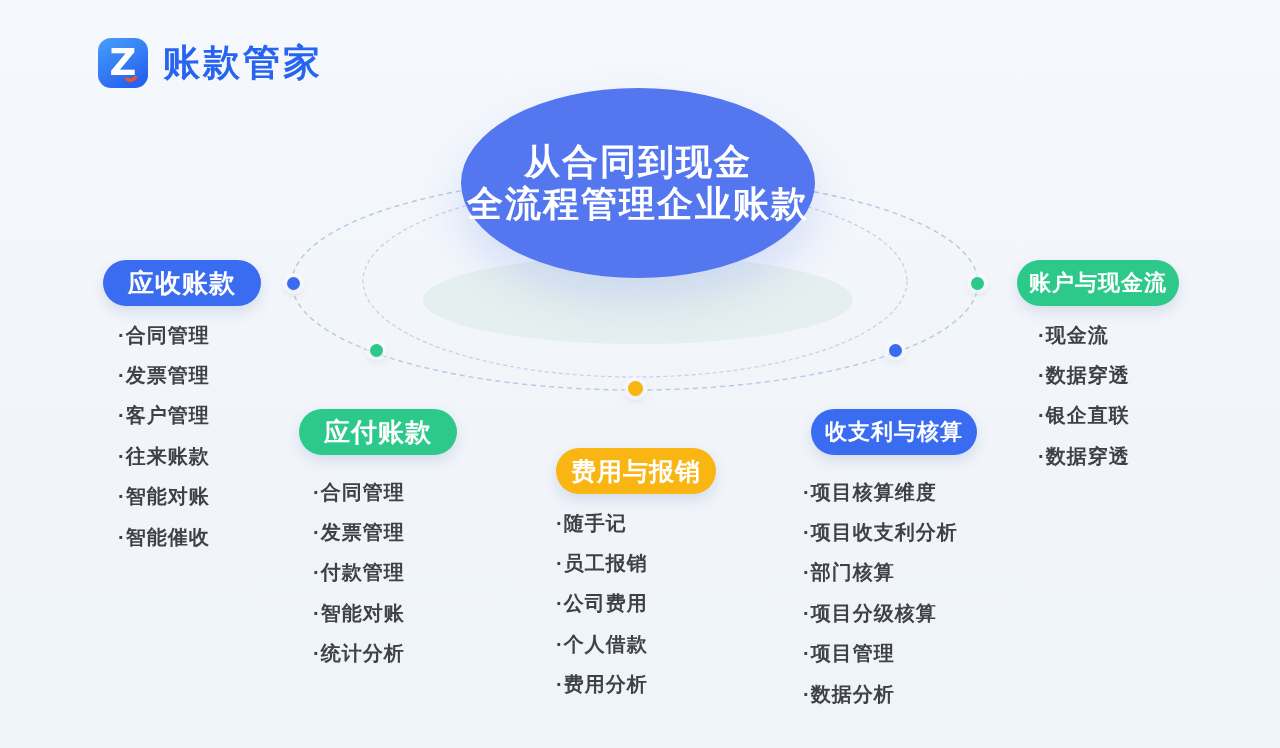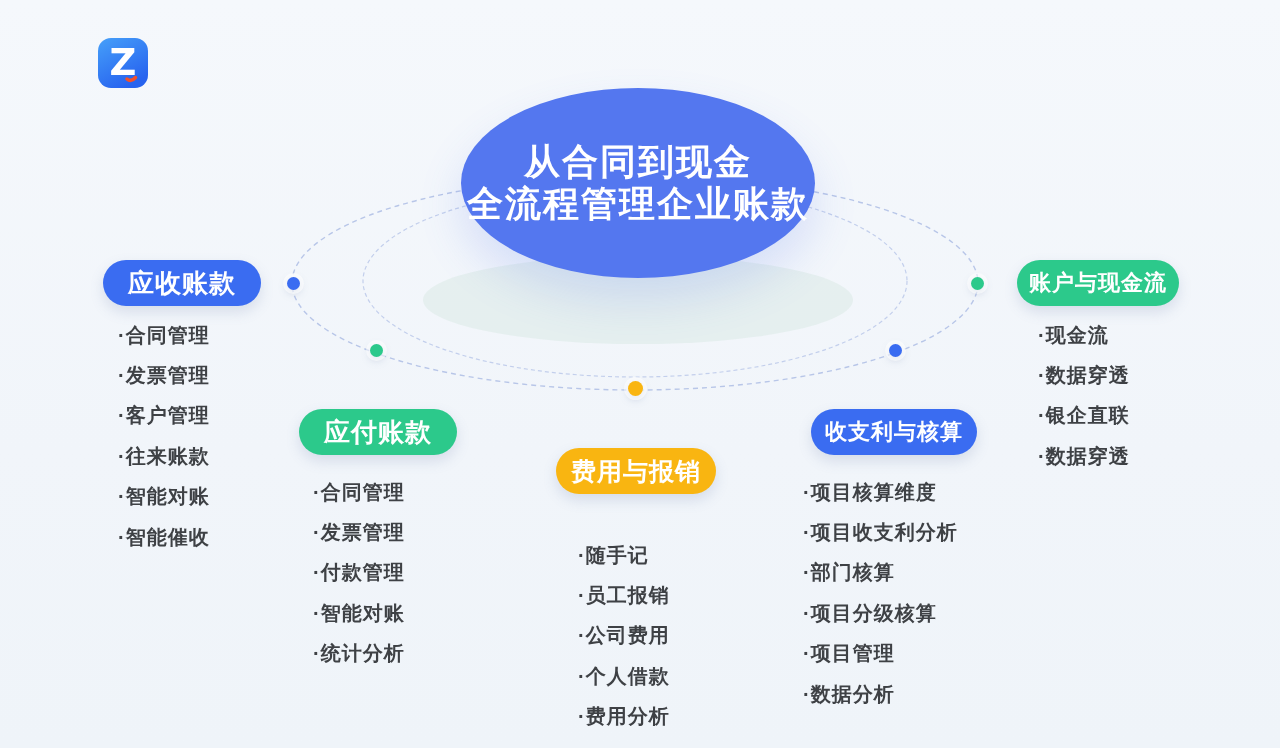--- a/index.html
+++ b/index.html
@@ -40,21 +40,21 @@
   .pill-4{left:811px;top:409px;width:166px;}
   .pill-5{left:1017px;top:260px;width:162px;}
   
   .feature-list{position:absolute;margin:0;padding:0;list-style:none;}
   .feature-item{
     height:40.4px;display:flex;align-items:center;
     font-size:20px;font-weight:600;color:#3E4145;letter-spacing:1px;white-space:nowrap;
   }
   .list-1{left:118px;top:315px;}
   .list-2{left:313px;top:472px;}
-  .list-3{left:578px;top:503px;margin-top:32px;}
+  .list-3{left:556px;top:503px;}
   .list-4{left:803px;top:472px;}
   .list-5{left:1038px;top:315px;}
 </style>
 </head>
 <body>
 
 <div class="canvas">
 
   <svg class="orbits" viewBox="0 0 1280 748">
     <ellipse cx="638" cy="300" rx="215" ry="44" fill="rgba(210,230,223,0.40)"></ellipse>
@@ -78,20 +78,21 @@
       <defs>
         <linearGradient id="lg" x1="0" y1="0" x2="0.55" y2="1">
           <stop offset="0" stop-color="#46A0F9"></stop>
             <stop offset="1" stop-color="#2763EF"></stop>
         </linearGradient>
       </defs>
       <rect x="1" y="1" width="50" height="50" rx="13" fill="url(#lg)"></rect>
       <text x="26" y="38" text-anchor="middle" font-size="37" font-weight="800" fill="#ffffff" font-family="'DejaVu Sans', sans-serif">Z</text>
       <path d="M30 42 q 4 3.5 8.5 -1.5" stroke="#F4502A" stroke-width="3.5" fill="none" stroke-linecap="round"></path>
     </svg>
+    <div class="brand-name">账款管家</div>
   </header>
 
   <section>
     <div class="pill pill-1 fs4" style="background: rgb(58, 108, 241);">应收账款</div>
     <ul class="feature-list list-1">
       <li class="feature-item">·合同管理</li>
       <li class="feature-item">·发票管理</li>
       <li class="feature-item">·客户管理</li>
       <li class="feature-item">·往来账款</li>
       <li class="feature-item">·智能对账</li>

